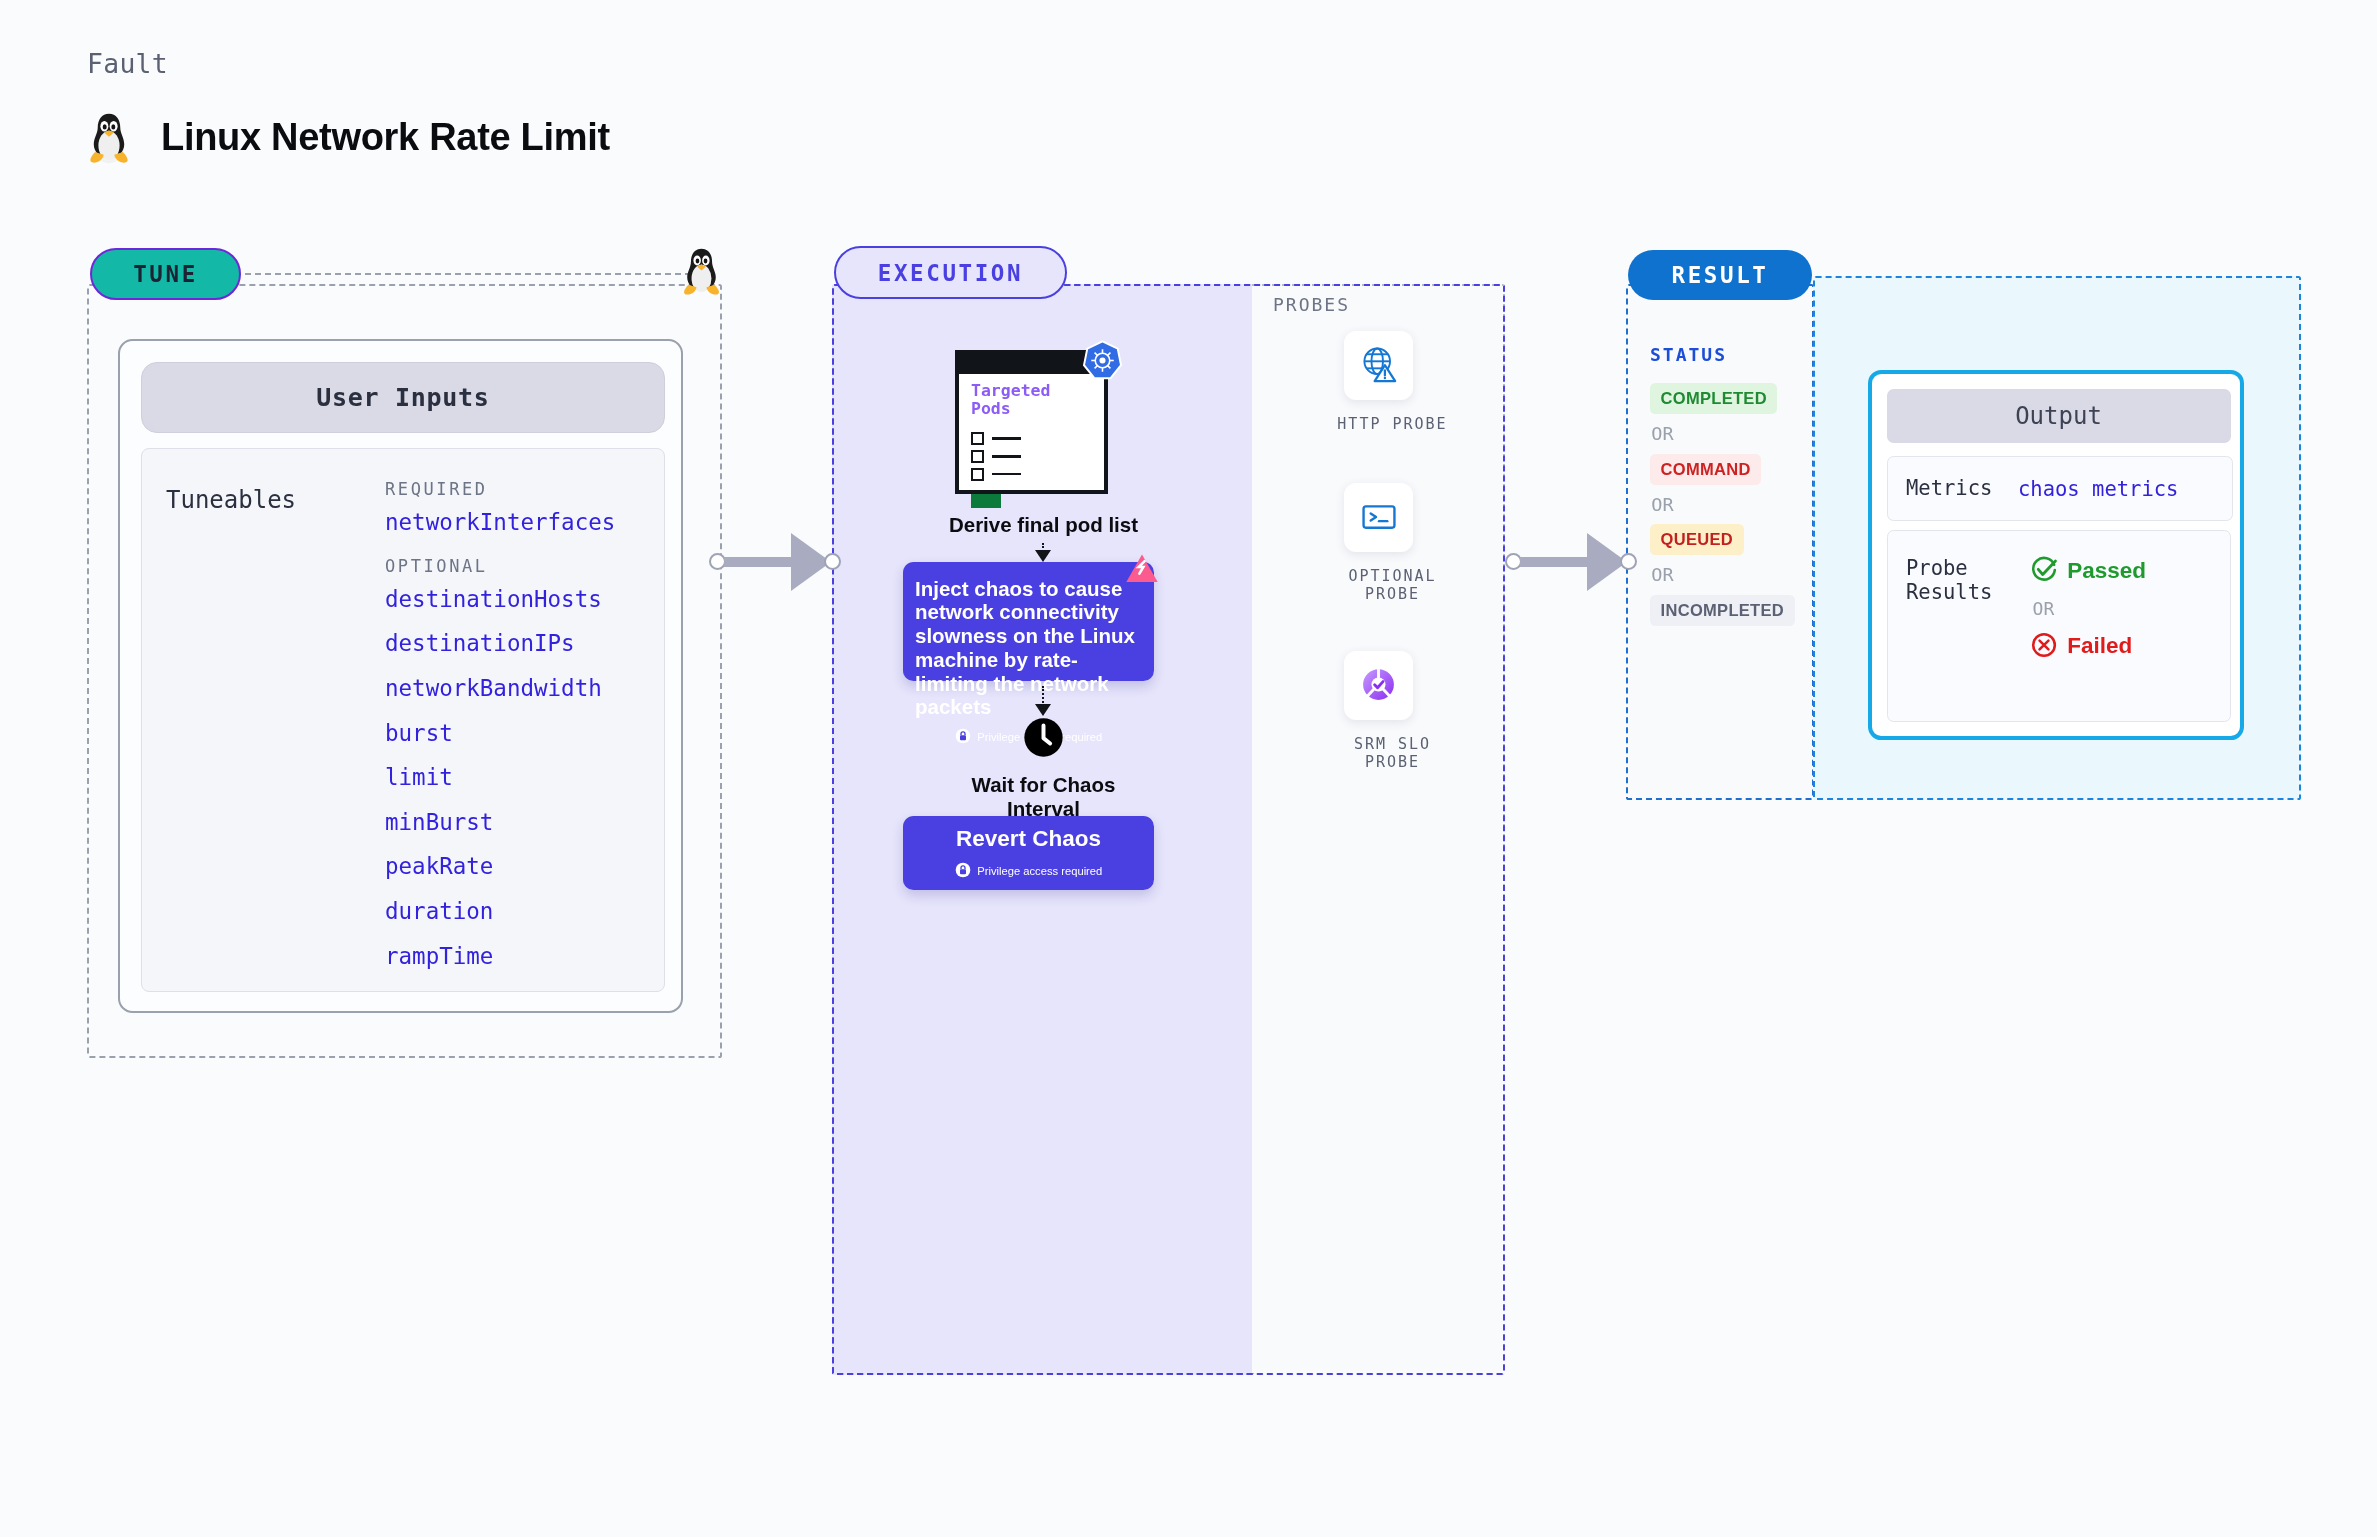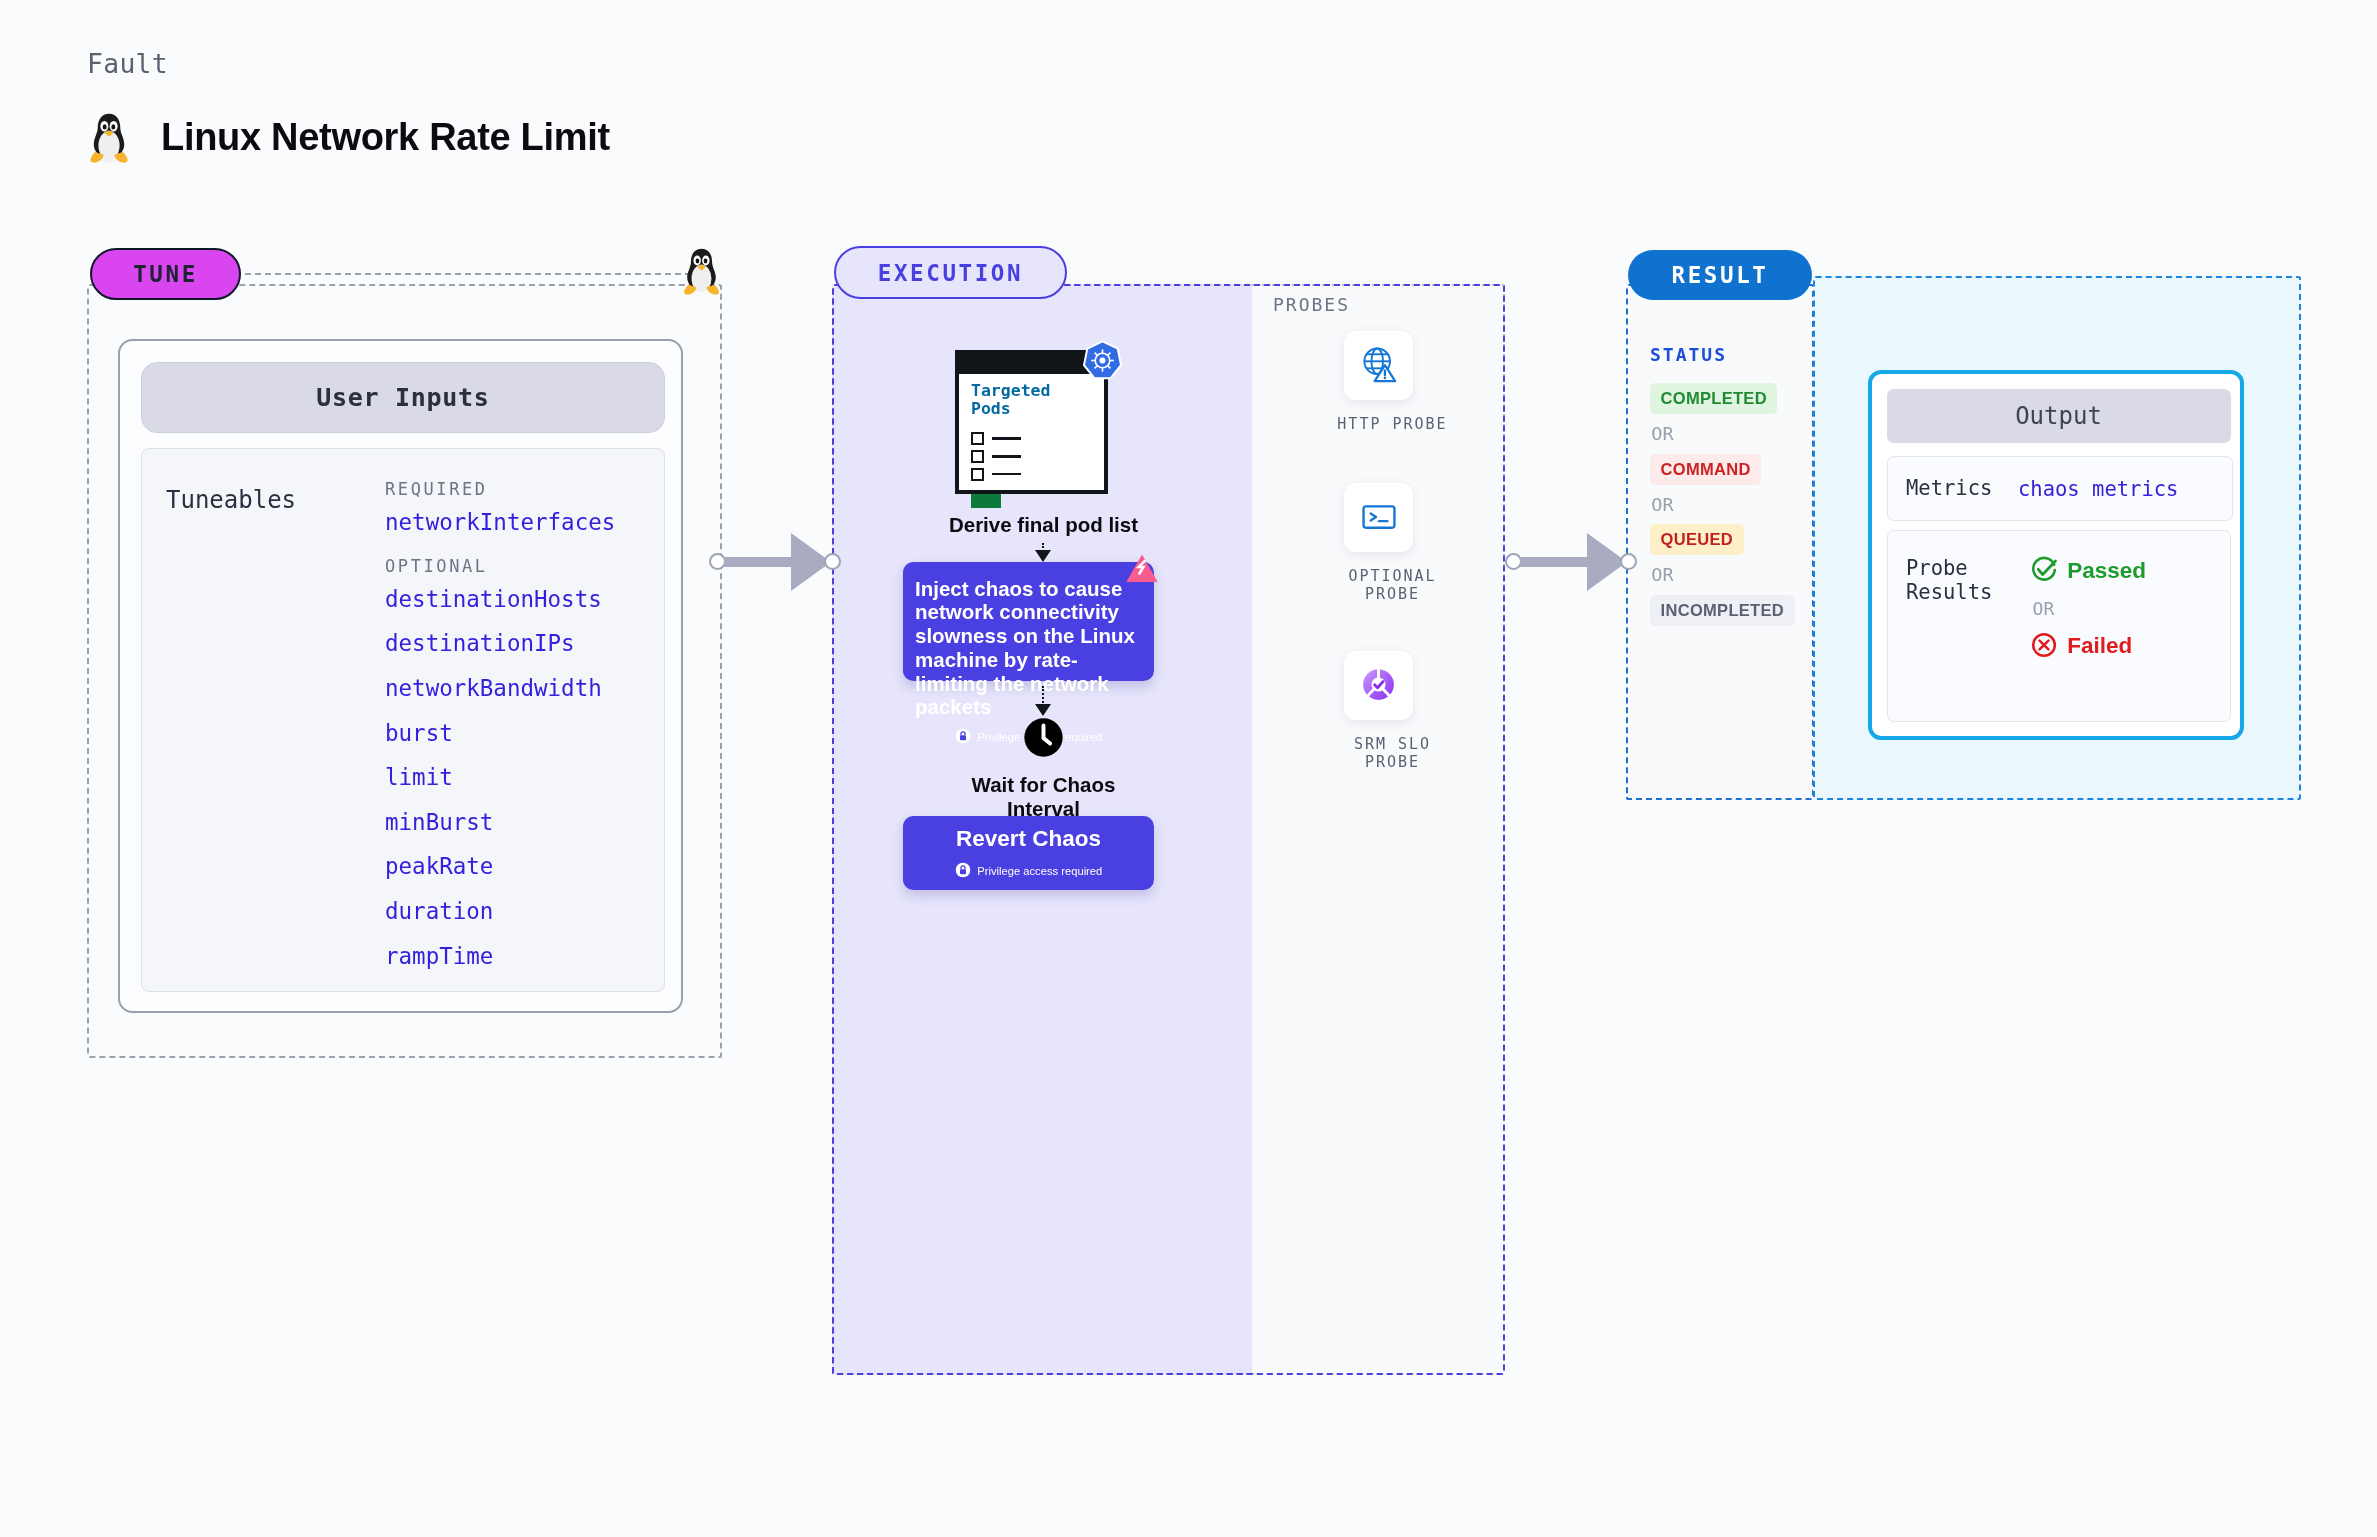--- a/index.html
+++ b/index.html
@@ -56,21 +56,21 @@
   }
 
   
   .pill{
     position:absolute;box-sizing:border-box;display:flex;align-items:center;justify-content:center;
     border-radius:32px;font-family:"DejaVu Sans Mono","Liberation Mono",monospace;
     letter-spacing:2.6px;font-weight:bold;z-index:9;
   }
   .pill-tune{
     left:90px;top:248px;width:151px;height:52px;
-    background:#d946ef;border:2px solid #0f172a;color:#1d2333;font-size:22.5px;
+    background:#14b8a6;border:2px solid #6d28d9;color:#1d2333;font-size:22.5px;
   }
   .pill-exec{
     left:834px;top:246px;width:233px;height:53px;
     background:#e6e5fb;border:2.6px solid #4a3fe0;color:#4a3fe0;font-size:22.5px;
   }
   .pill-result{
     left:1628px;top:250px;width:184px;height:50px;
     background:#0f72cf;border:none;color:#ffffff;font-size:22.5px;
   }
 
@@ -128,21 +128,21 @@
   
   .exec-col{position:absolute;left:832px;top:284px;width:423px;height:1091px;}
   .pods-card{
     position:absolute;left:123px;top:66px;width:153px;height:144px;
     background:#ffffff;border:4px solid #111418;box-sizing:border-box;
   }
   .pods-titlebar{position:absolute;left:0;top:0;right:0;height:20px;background:#111418;}
   .pods-title{
     position:absolute;left:12px;top:28px;
     font-family:"DejaVu Sans Mono","Liberation Mono",monospace;
-    font-size:16.5px;font-weight:bold;color:#0369a1;line-height:1.12;
+    font-size:16.5px;font-weight:bold;color:#8b5cf6;line-height:1.12;
   }
   .pods-rows{position:absolute;left:12px;top:78px;}
   .pods-row{display:flex;align-items:center;gap:8px;margin-bottom:4.6px;}
   .pods-box{width:13.2px;height:13.2px;border:2.6px solid #111418;box-sizing:border-box;}
   .pods-line{width:29px;height:2.6px;background:#111418;}
   .pods-green{position:absolute;left:12px;top:140px;width:30px;height:14px;background:#0b7a3b;}
   .k8s-badge{position:absolute;left:250px;top:56px;}
 
   .exec-caption{
     position:absolute;width:100%;text-align:center;

